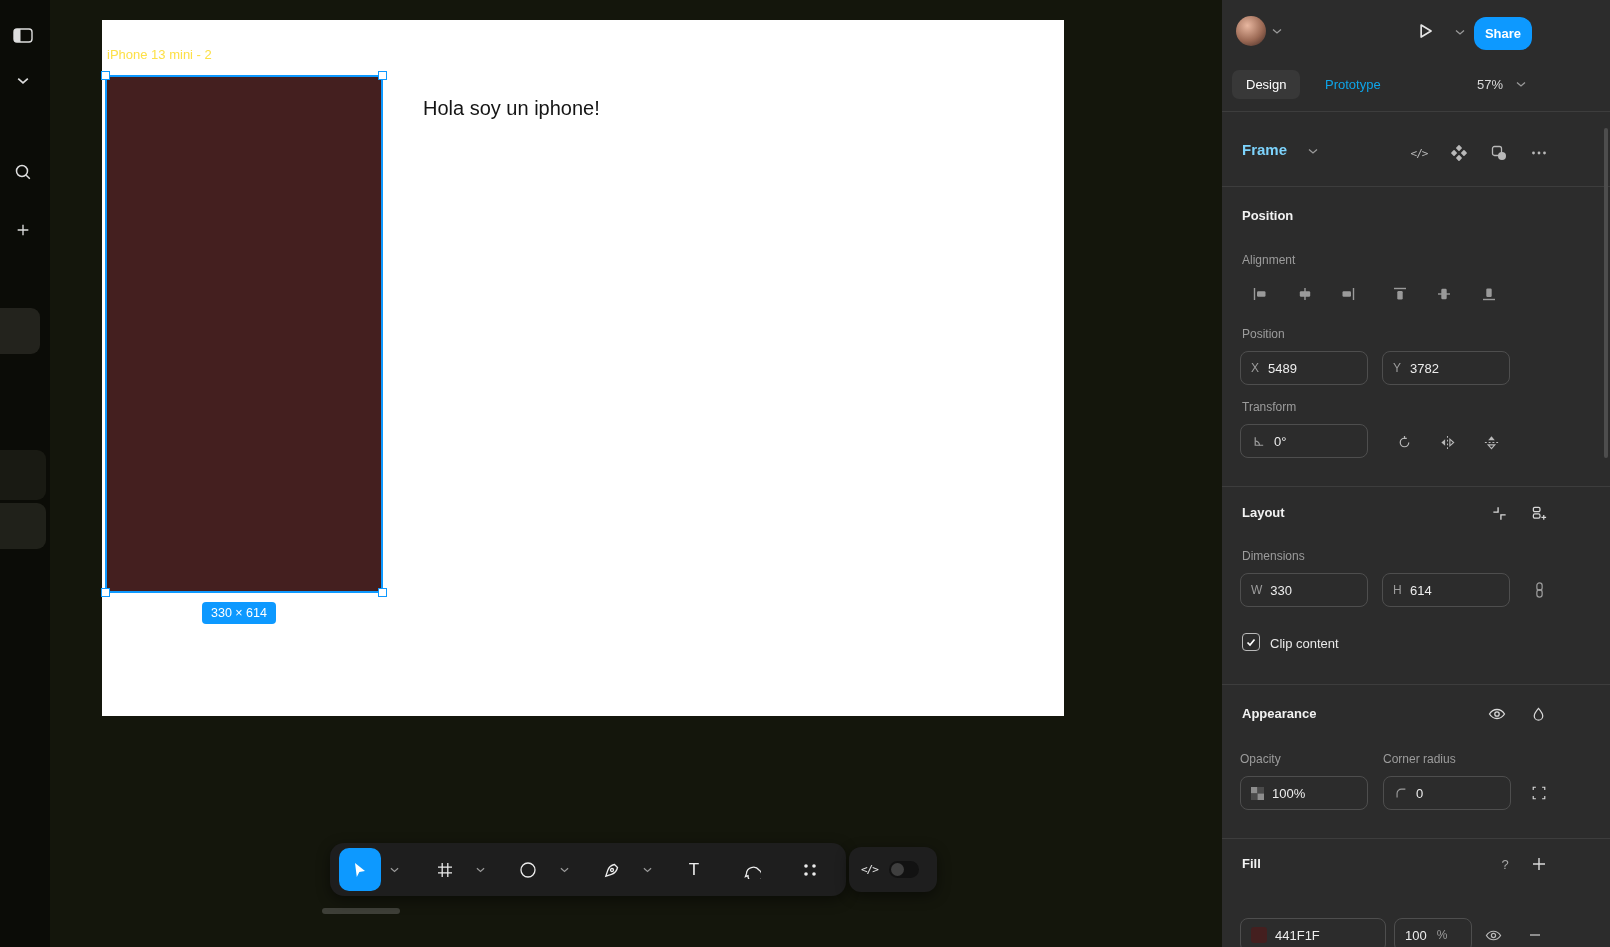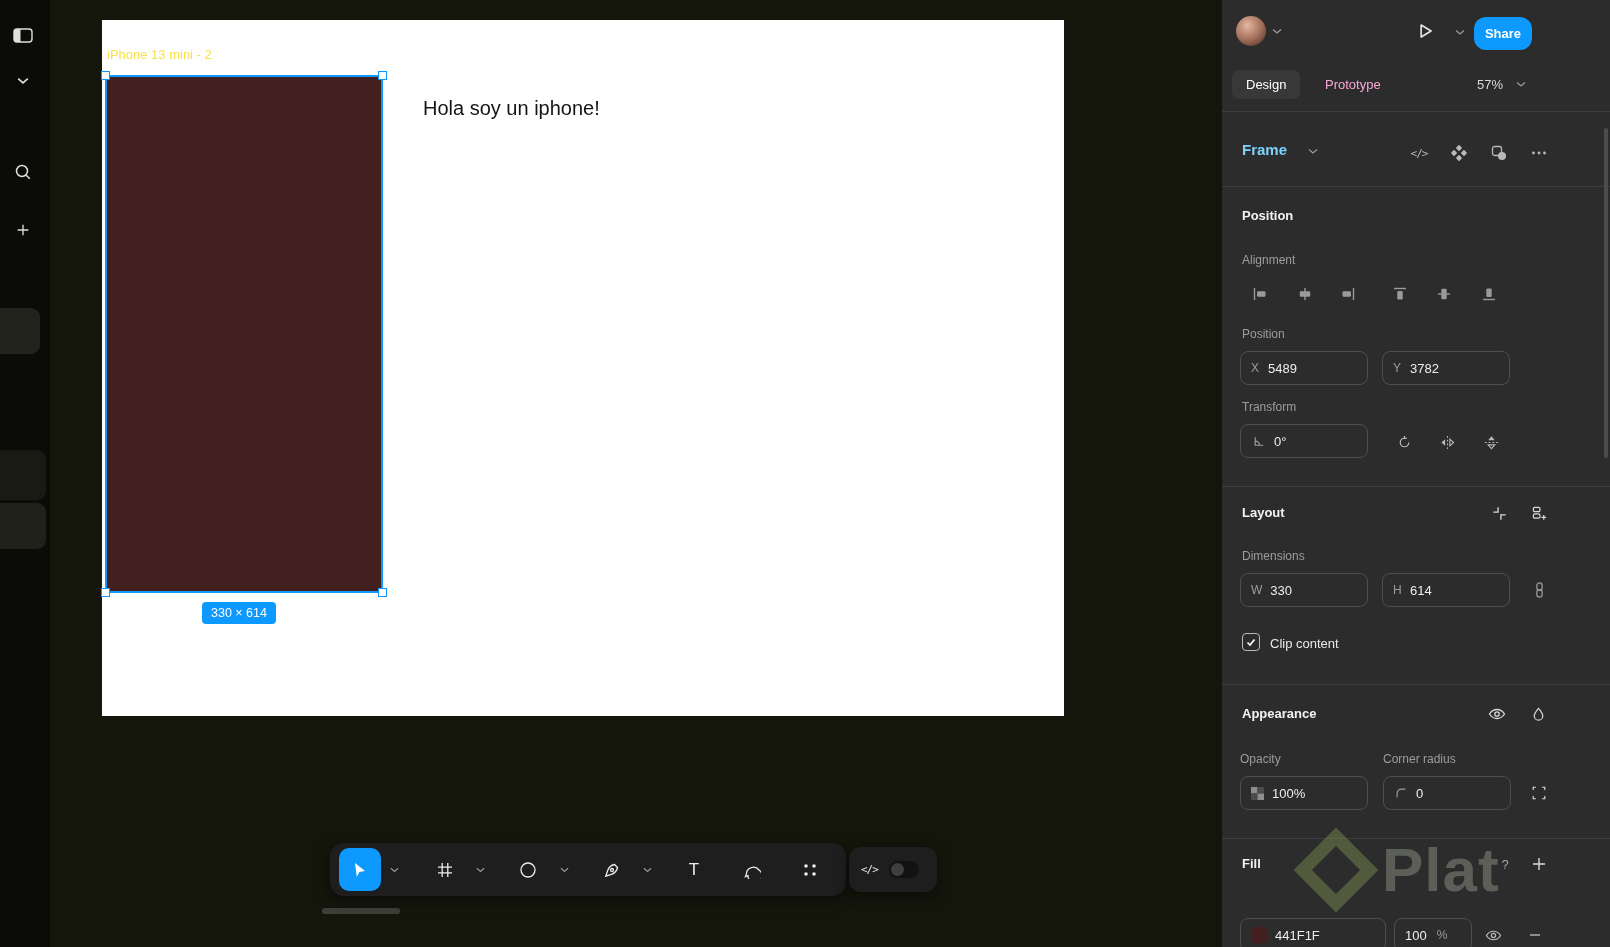--- a/index.html
+++ b/index.html
@@ -28,21 +28,21 @@
   .ttext{font-size:17px;font-weight:500}
   .devseg{left:849px;top:847px;width:88px;height:45px;background:#1e1e1e;border-radius:12px;box-shadow:0 4px 14px rgba(0,0,0,.45);display:flex;align-items:center;gap:11px;padding:0 12px}
   .code-label{font-family:"DejaVu Sans Mono",monospace;font-size:11px;color:#e3e3e3;letter-spacing:-1px}
   .toggle{width:30px;height:17px;border-radius:9px;background:#121212;position:relative;border:none}
   .knob{position:absolute;left:2px;top:2px;width:13px;height:13px;border-radius:50%;background:#3f3f3f}
   
   .panel{left:1222px;top:0;width:388px;height:947px;background:#2c2c2c}
   .avatar{position:absolute;left:14px;top:16px;width:30px;height:30px;border-radius:50%;background:radial-gradient(circle at 38% 32%,#e8b7a0,#9c6a55 55%,#472d26 95%)}
   .share-btn{position:absolute;left:252px;top:17px;width:58px;height:33px;border:none;border-radius:12px;color:#fff;font-size:13px;font-weight:700}
   .tab-pill{position:absolute;left:10px;top:70px;padding:7px 14px;border-radius:7px;background:#383838;color:#fff;font-size:13px;font-weight:500;border:none}
-  .tab-plain{position:absolute;left:103px;top:77px;color:#f9a8d4;font-size:13px;background:none;border:none}
+  .tab-plain{position:absolute;left:103px;top:77px;color:#0ea5e9;font-size:13px;background:none;border:none}
   .zoom{position:absolute;left:255px;top:77px;color:#d8d8d8;font-size:13px;background:none;border:none;display:flex;align-items:center;gap:13px}
   .divider{position:absolute;left:0;width:388px;height:1px;background:#3d3d3d}
   .sec-title{position:absolute;font-size:13px;font-weight:700;color:#f2f2f2}
   .sec-label{position:absolute;font-size:12px;color:#9c9c9c}
   .pinput{position:absolute;height:34px;border:1px solid #4e4e4e;border-radius:8px;display:flex;align-items:center;gap:8px;padding:0 10px;color:#ededed;font-size:13px}
   .pfx{color:#9c9c9c;font-size:12px;min-width:9px}
   .ibtn{position:absolute;display:flex;align-items:center;justify-content:center;color:#b9b9b9;background:none;border:none;width:26px;height:26px}
   .albtn{position:absolute;top:279px;width:38px;height:30px;display:flex;align-items:center;justify-content:center;color:#9a9a9a;background:none;border:none;border-radius:6px}
   .trbtn{position:absolute;top:428px;width:32px;height:28px;display:flex;align-items:center;justify-content:center;color:#b9b9b9;background:none;border:none;border-radius:6px}
   .frame-title{position:absolute;left:20px;top:141px;font-size:15px;font-weight:600;color:#7dd3fc}
@@ -491,18 +491,14 @@
       <span>
         <svg width="14" height="14" viewBox="0 0 14 14" fill="none" stroke="currentColor" stroke-width="1.4">
             <path d="M2 7h10"></path>
           </svg>
       </span>
     </button>
 
     <div class="vscroll-panel"></div>
   </aside>
 
-  <div class="wm abs">
-    <span class="wm-diamond"></span>
-    <span class="wm-text">Plat</span>
-  </div>
 
 </div>
 
 </body></html>

